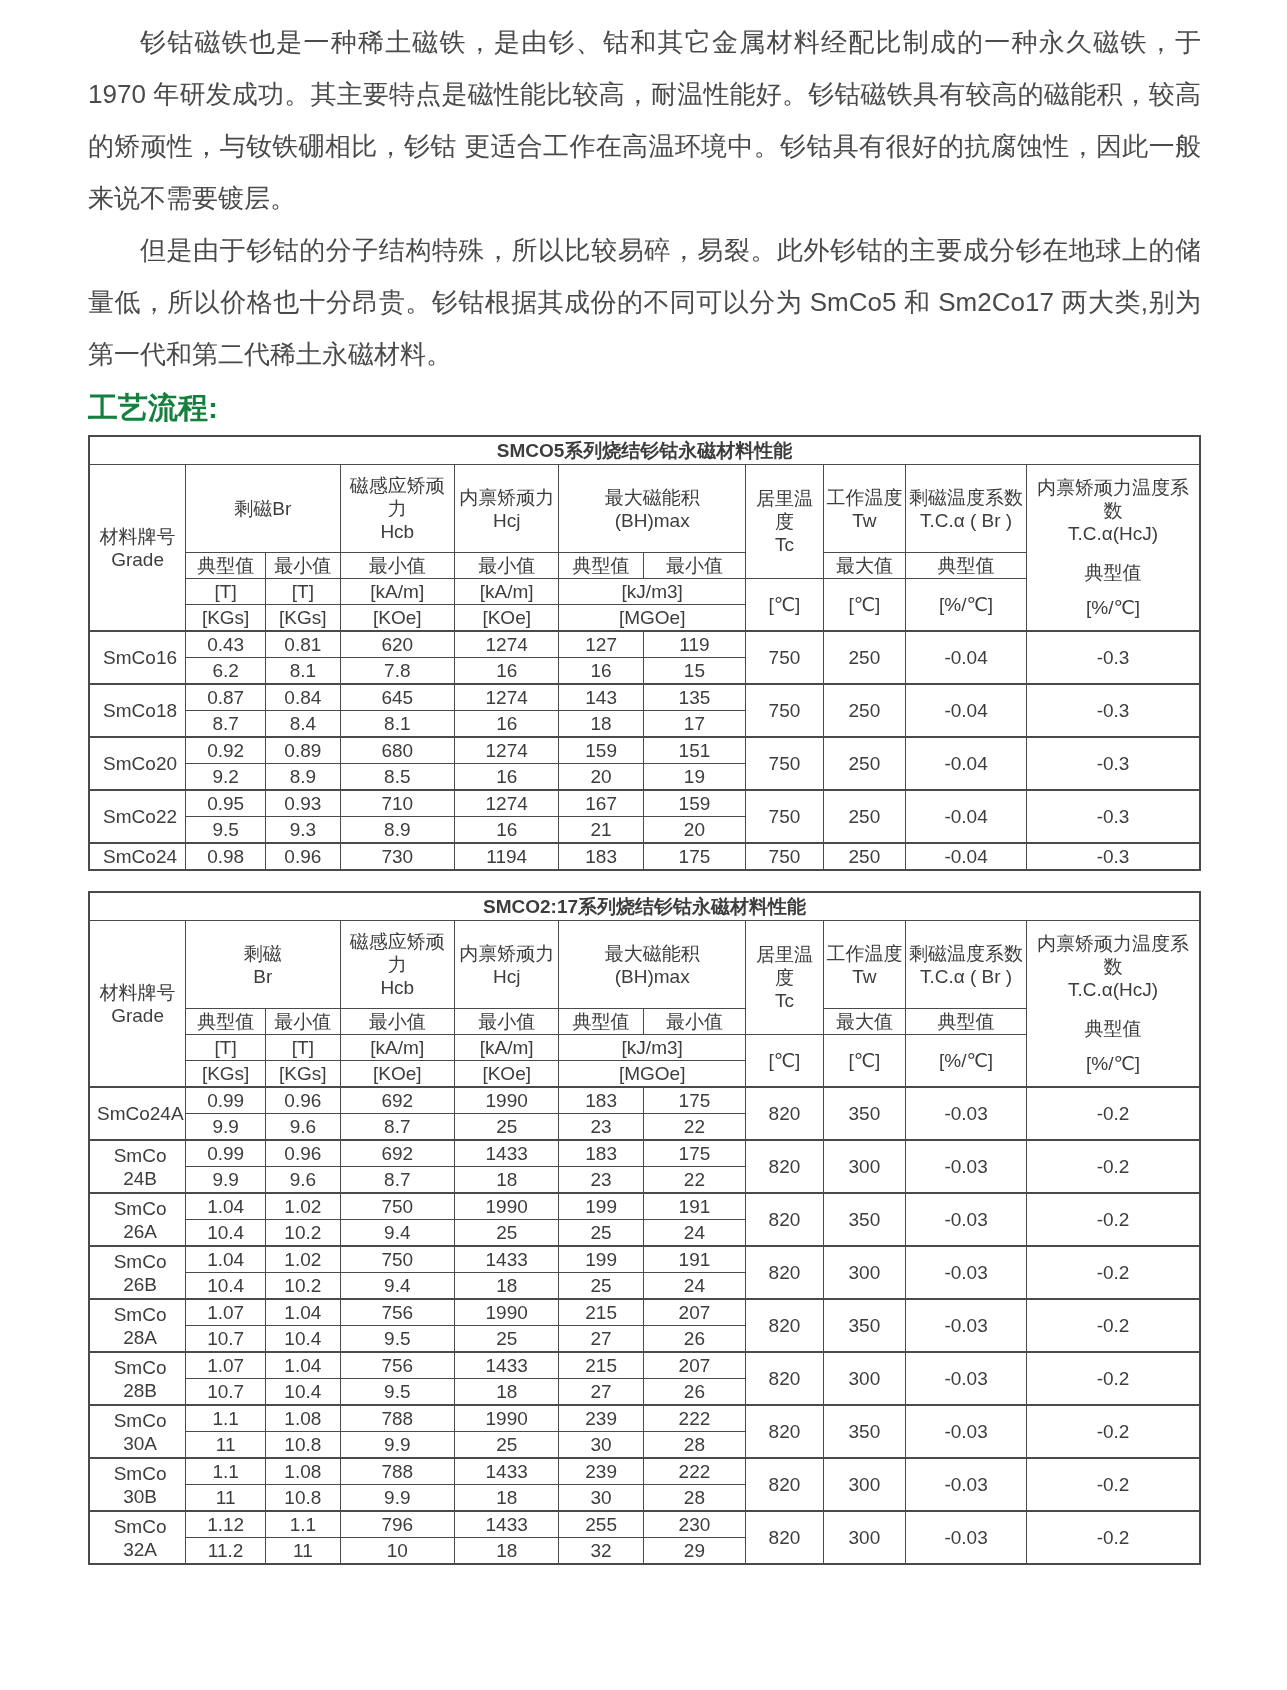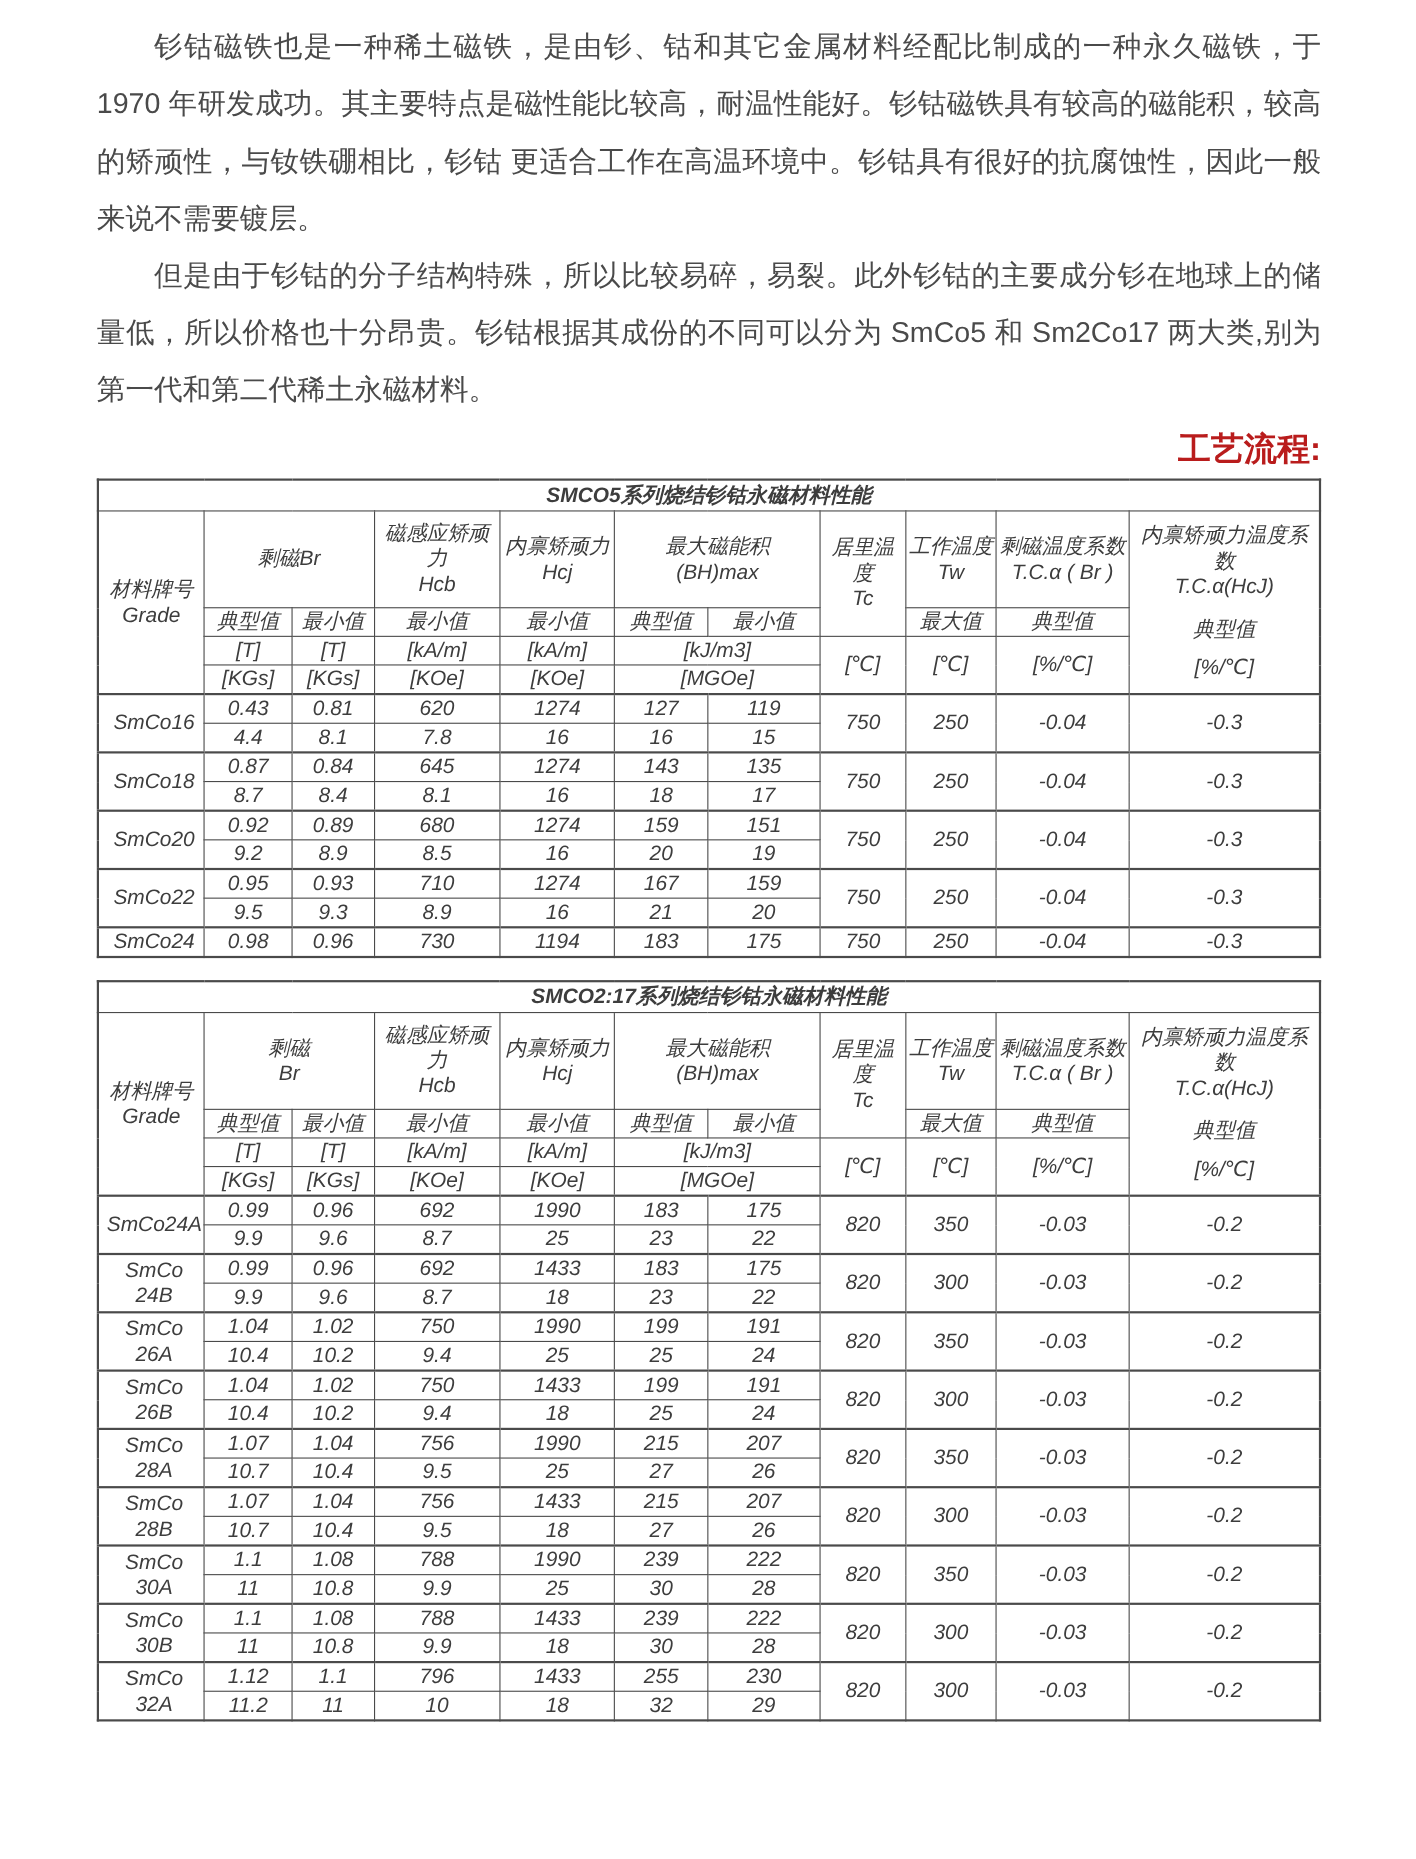--- a/index.html
+++ b/index.html
@@ -29,38 +29,36 @@
     font-size:26px;
     line-height:52px;
     color:var(--body-text);
     text-align:justify;
     text-indent:2em;
     margin:0;
   }
   .process-heading{
     font-size:30px;
     font-weight:700;
-    color:#b91c1c;
+    color:#15803d;
     margin:8px 0 6px 0;
-    text-align:right;
   }
   .flow-line{
     font-size:29px;
     line-height:52px;
     color:var(--body-text);
     margin:0 0 8px 0;
     white-space:nowrap;
   }
   table.mag-table{
     width:100%;
     border-collapse:collapse;
     table-layout:fixed;
     border:2px solid var(--border);
     margin:0 0 20px 0;
-    font-style:italic;
   }
   table.mag-table td{
     border:1px solid var(--border);
     text-align:center;
     vertical-align:middle;
     font-size:19px;
     line-height:23px;
     padding:2px 2px;
     color:var(--text);
     overflow:hidden;
@@ -206,21 +204,21 @@
           <td>620</td>
           <td>1274</td>
           <td>127</td>
           <td>119</td>
           <td rowspan="2">750</td>
           <td rowspan="2">250</td>
           <td rowspan="2">-0.04</td>
           <td rowspan="2">-0.3</td>
         </tr>
         <tr>
-          <td>4.4</td>
+          <td>6.2</td>
           <td>8.1</td>
           <td>7.8</td>
           <td>16</td>
           <td>16</td>
           <td>15</td>
         </tr>
         <tr class="gs">
           <td rowspan="2" class="grade-cell">SmCo18</td>
           <td>0.87</td>
           <td>0.84</td>

